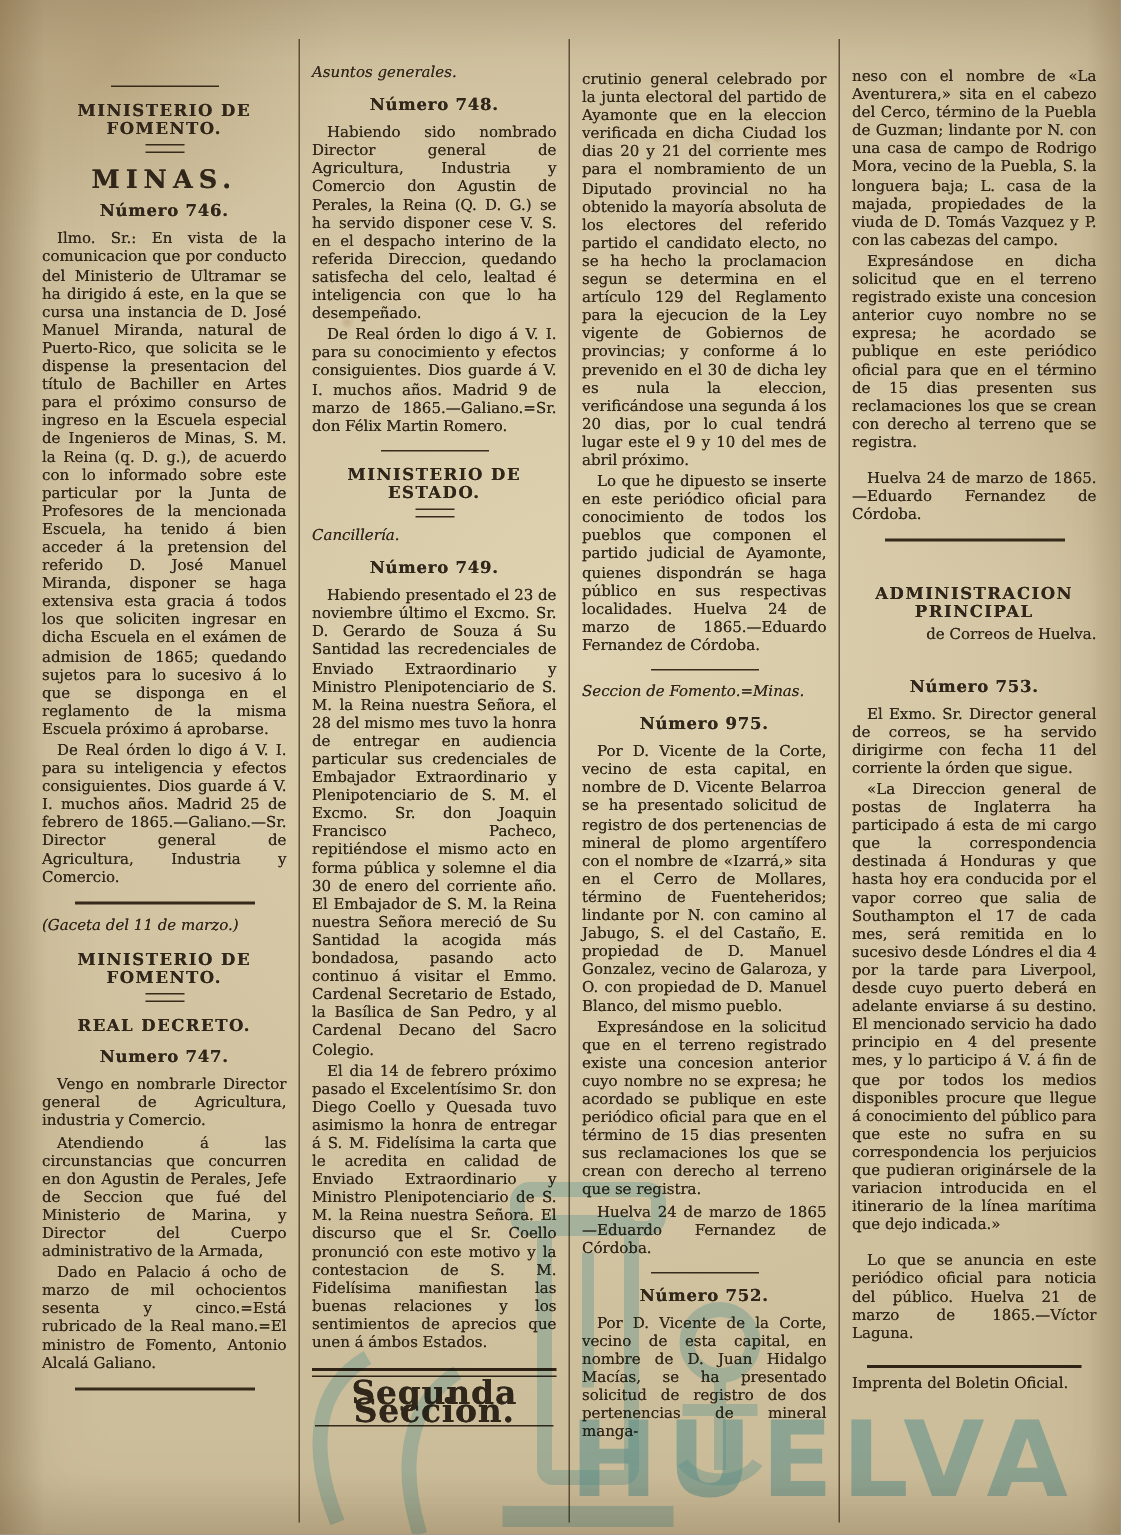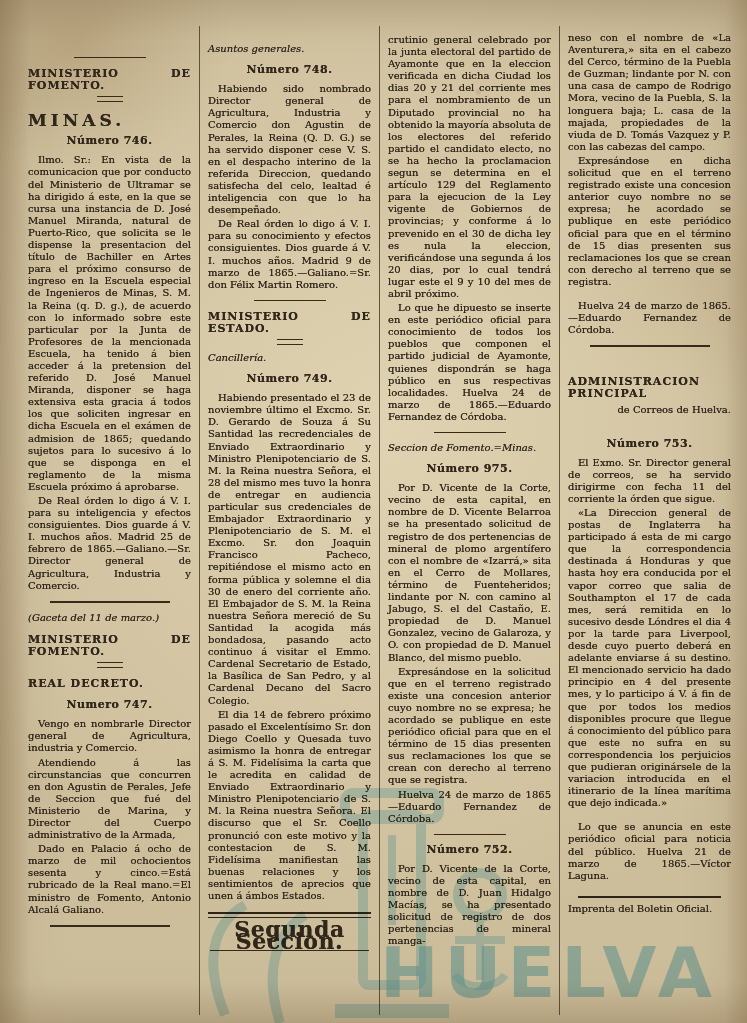--- a/index.html
+++ b/index.html
@@ -37,23 +37,23 @@
     text-align:justify;
     text-shadow:0 0 .4px rgba(46,36,24,.85);
   }
   .col:last-child{border-right:none;}
   .col[data-col="0"]{padding-top:22px;}
   .col[data-col="1"]{padding-top:10px;}
   .col[data-col="2"]{padding-top:8px;}
   .col[data-col="3"]{padding-top:6px;}
 
   .para{margin:0 0 2px; text-indent:10px;}
-  .para.cont{text-indent:0;}
+  .para.cont{text-indent:0;margin-top:14px;}
   .cap-italic{font-style:italic; text-align:left; text-indent:0; margin:7px 0 5px; font-size:10px;}
-  .sec-head{font-weight:bold; letter-spacing:1px; font-size:11px; margin:10px 0 4px; text-indent:0;}
+  .sec-head{font-weight:bold; text-align:center; letter-spacing:1px; font-size:11px; margin:10px 0 4px; text-indent:0;}
   .sec-head.lg{font-size:17px; letter-spacing:4px; margin:12px 0 2px;}
   .sub-head{text-align:right; font-size:10px; margin:2px 0 2px; text-indent:0;}
   .big-head{font-weight:bold; text-align:center; font-size:22px; letter-spacing:.5px; margin:5px 0 2px; text-indent:0;}
   .num-head{font-weight:bold; text-align:center; font-size:11px; letter-spacing:.5px; margin:9px 0 7px; text-indent:0;}
   .center-line{text-align:left; margin:5px 0; font-size:10px; text-indent:0;}
   .rule{border-top:1.5px solid #362a1b; margin:9px auto;}
   .rule.rs{width:72px;}
   .rule.rl{width:120px; border-top-width:2px;}
   .rule.rf{width:98%; border-top-width:1.5px; margin:3px auto 4px;}
   .rule.rt{width:88%; border-top:2.5px solid #2e2315; margin:14px auto 4px;}

